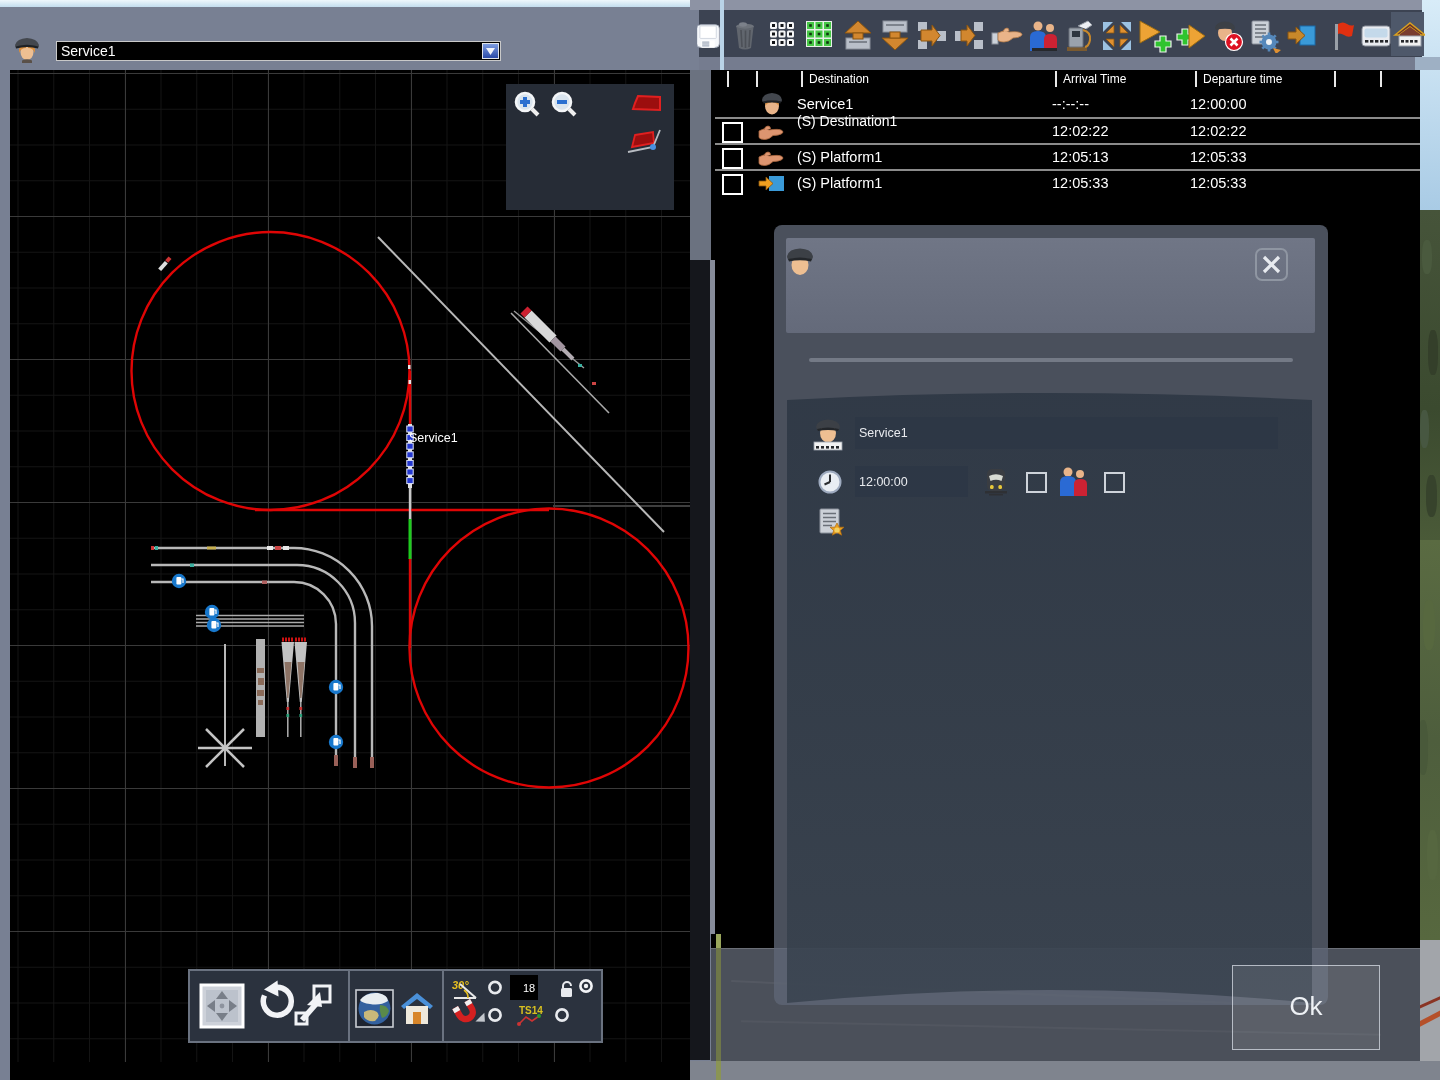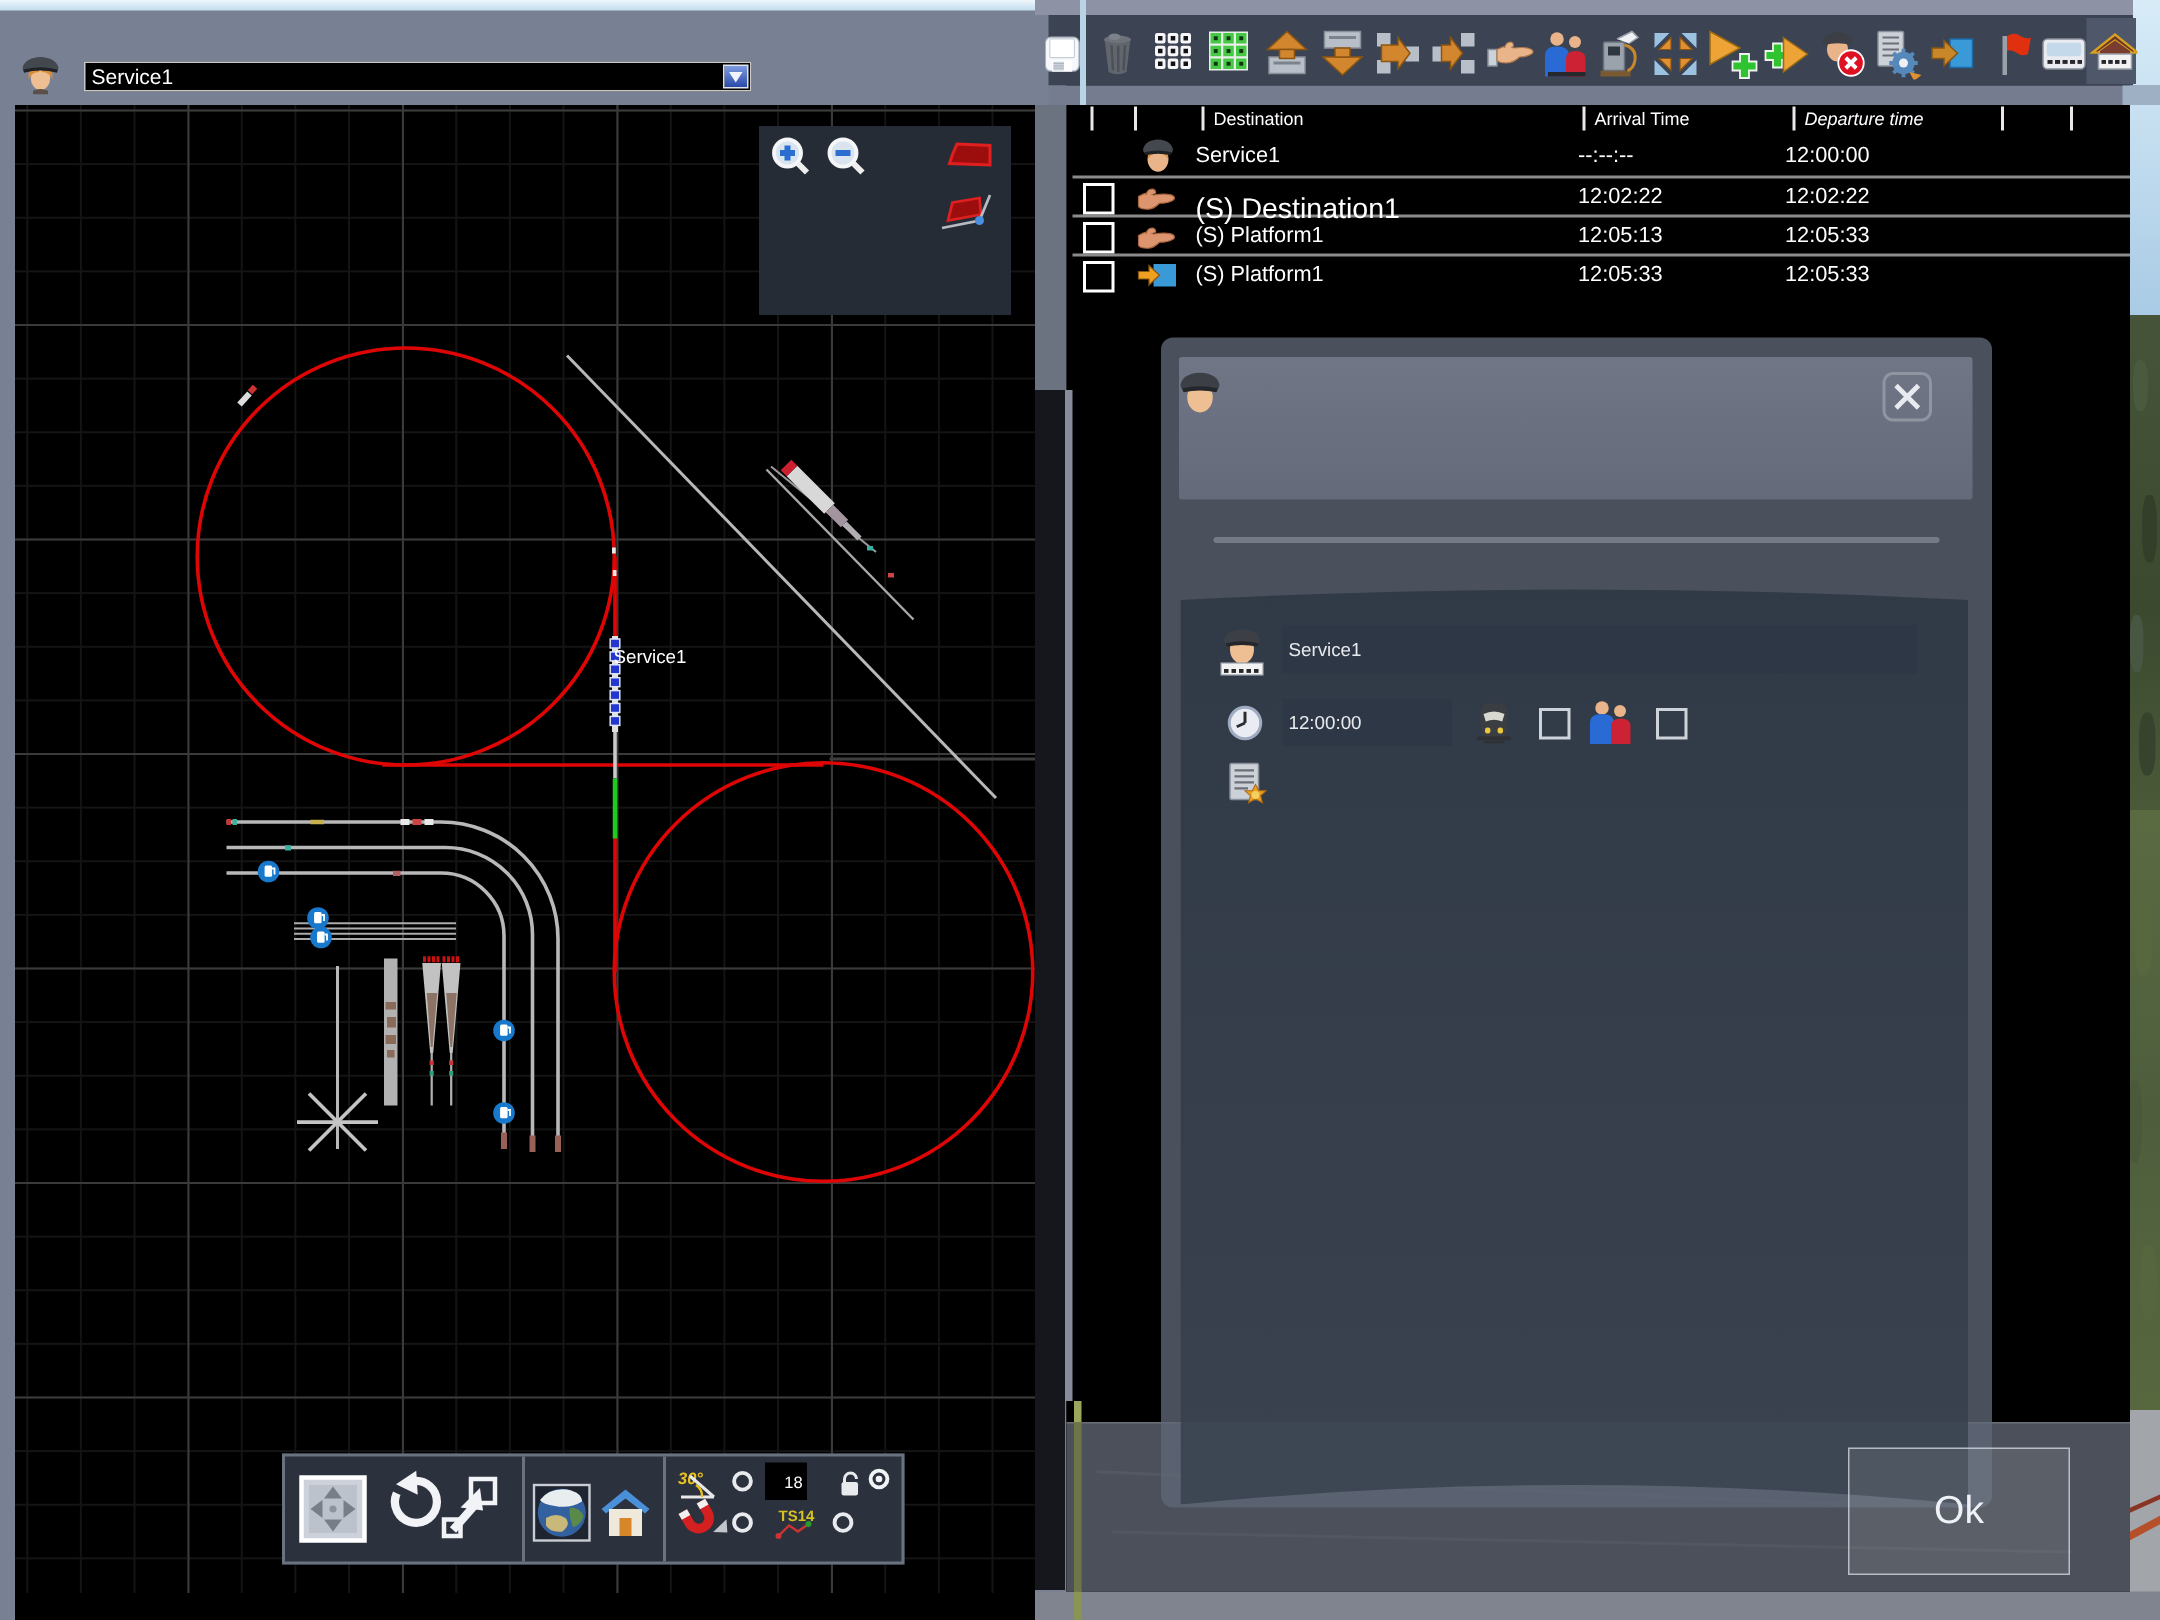--- a/index.html
+++ b/index.html
@@ -510,32 +510,32 @@
   <div class="abs" style="left:0;top:0;width:748px;height:18px;margin-left:12px;">
     <div class="abs" style="left:0px;top:1px;width:2px;height:16px;background:#e8e8e8;"></div>
     <div class="abs" style="left:29px;top:1px;width:2px;height:16px;background:#e8e8e8;"></div>
     <div class="abs" style="left:74px;top:1px;width:2px;height:16px;background:#e8e8e8;"></div>
     <div class="abs" style="left:328px;top:1px;width:2px;height:16px;background:#e8e8e8;"></div>
     <div class="abs" style="left:468px;top:1px;width:2px;height:16px;background:#e8e8e8;"></div>
     <div class="abs" style="left:607px;top:1px;width:2px;height:16px;background:#e8e8e8;"></div>
     <div class="abs" style="left:653px;top:1px;width:2px;height:16px;background:#e8e8e8;"></div>
     <div class="abs" style="left:82px;top:2px;font-size:12px;">Destination</div>
     <div class="abs" style="left:336px;top:2px;font-size:12px;">Arrival Time</div>
-    <div class="abs" style="left:476px;top:2px;font-size:12px;font-style:italic;">Departure time</div>
+    <div class="abs" style="left:476px;top:2px;font-size:12px;">Departure time</div>
   </div>
 
   <div class="abs" style="left:0;top:47px;width:705px;height:2px;background:#8b8b8b;"></div>
   <div class="abs" style="left:0;top:73px;width:705px;height:2px;background:#8b8b8b;"></div>
   <div class="abs" style="left:0;top:99px;width:705px;height:2px;background:#8b8b8b;"></div>
 
   <div class="abs" style="left:82px;top:26px;font-size:14.5px;">Service1</div>
   <div class="abs" style="left:337px;top:26px;font-size:14.5px;">--:--:--</div>
   <div class="abs" style="left:475px;top:26px;font-size:14.5px;">12:00:00</div>
 
-  <div class="abs" style="left:82px;top:59px;font-size:19px;">(S) Destination1</div>
+  <div class="abs" style="left:82px;top:43px;font-size:14px;">(S) Destination1</div>
   <div class="abs" style="left:337px;top:53px;font-size:14.5px;">12:02:22</div>
   <div class="abs" style="left:475px;top:53px;font-size:14.5px;">12:02:22</div>
 
   <div class="abs" style="left:82px;top:79px;font-size:14.5px;">(S) Platform1</div>
   <div class="abs" style="left:337px;top:79px;font-size:14.5px;">12:05:13</div>
   <div class="abs" style="left:475px;top:79px;font-size:14.5px;">12:05:33</div>
 
   <div class="abs" style="left:82px;top:105px;font-size:14.5px;">(S) Platform1</div>
   <div class="abs" style="left:337px;top:105px;font-size:14.5px;">12:05:33</div>
   <div class="abs" style="left:475px;top:105px;font-size:14.5px;">12:05:33</div>

